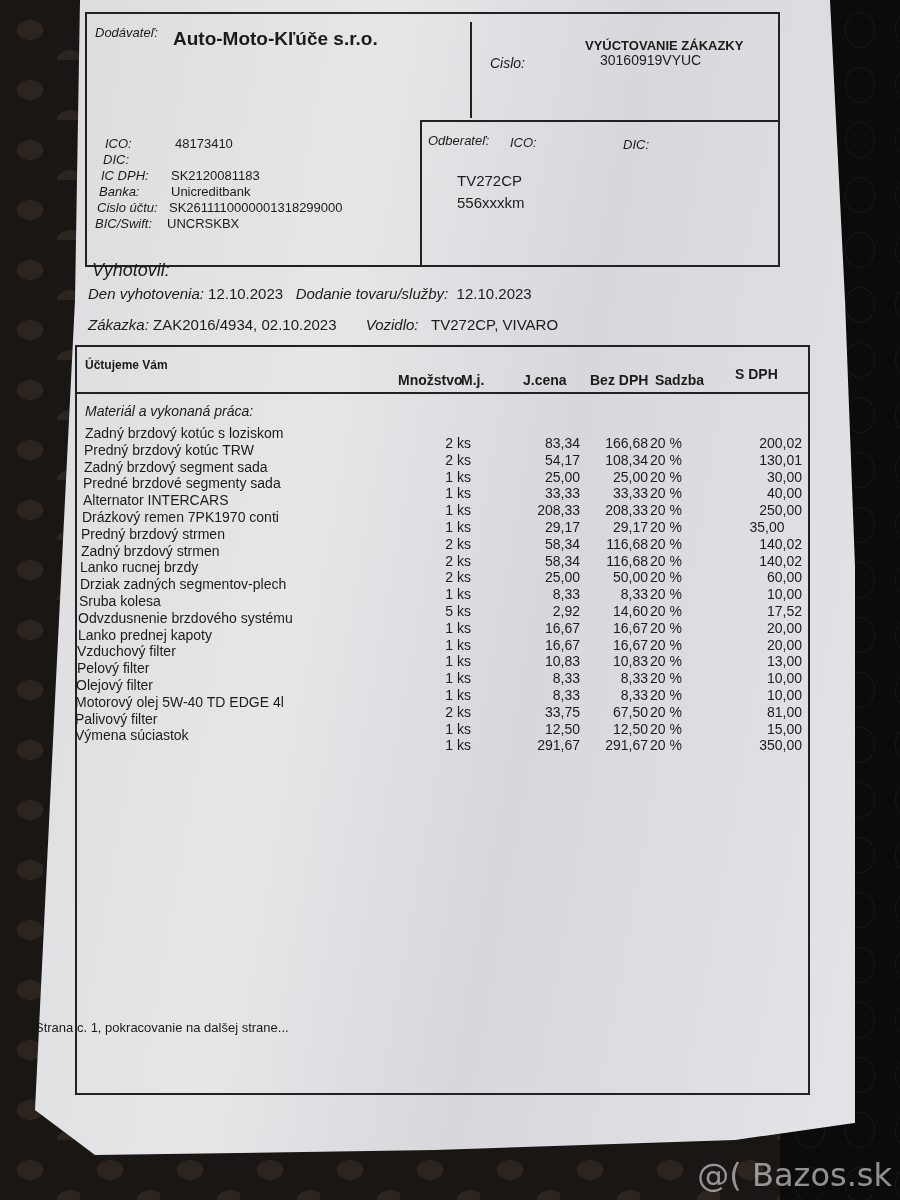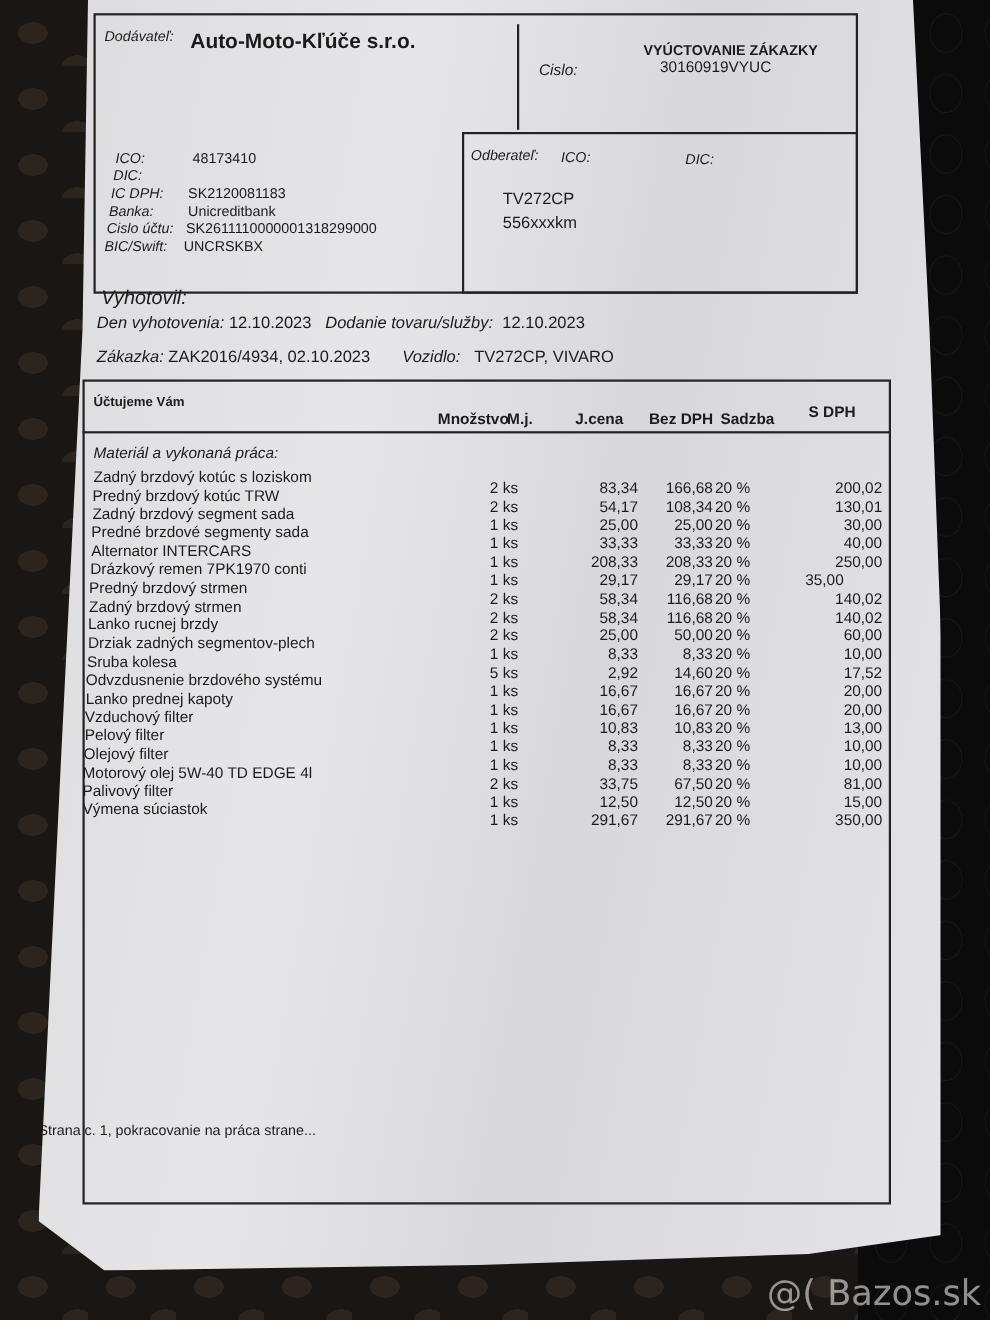--- a/index.html
+++ b/index.html
@@ -163,21 +163,21 @@
         <span style="left: 615px; top: 10px;">20 %</span>
         <span style="left: 697px; width: 70px; text-align: right; top: 10px;">250,00</span>
       </div>
       <div class="row" style="top: 84px;">
         <span style="left: 47px;">Drázkový remen 7PK1970 conti</span>
         <span style="left: 408px; width: 10px; text-align: right; top: 10px;">1</span>
         <span style="left: 422px; top: 10px;">ks</span>
         <span style="left: 487px; width: 58px; text-align: right; top: 10px;">29,17</span>
         <span style="left: 555px; width: 58px; text-align: right; top: 10px;">29,17</span>
         <span style="left: 615px; top: 10px;">20 %</span>
-        <span style="left: 697px; width: 70px; text-align: left; top: 10px;">35,00</span>
+        <span style="left: 697px; width: 70px; text-align: center; top: 10px;">35,00</span>
       </div>
       <div class="row" style="top: 100.8px;">
         <span style="left: 46px;">Predný brzdový strmen</span>
         <span style="left: 408px; width: 10px; text-align: right; top: 10px;">2</span>
         <span style="left: 422px; top: 10px;">ks</span>
         <span style="left: 487px; width: 58px; text-align: right; top: 10px;">58,34</span>
         <span style="left: 555px; width: 58px; text-align: right; top: 10px;">116,68</span>
         <span style="left: 615px; top: 10px;">20 %</span>
         <span style="left: 697px; width: 70px; text-align: right; top: 10px;">140,02</span>
       </div>
@@ -284,16 +284,16 @@
         <span style="left: 40px;">Výmena súciastok</span>
         <span style="left: 408px; width: 10px; text-align: right; top: 10px;">1</span>
         <span style="left: 422px; top: 10px;">ks</span>
         <span style="left: 487px; width: 58px; text-align: right; top: 10px;">291,67</span>
         <span style="left: 555px; width: 58px; text-align: right; top: 10px;">291,67</span>
         <span style="left: 615px; top: 10px;">20 %</span>
         <span style="left: 697px; width: 70px; text-align: right; top: 10px;">350,00</span>
       </div>
     </div>
 
-  <span class="txt" style="left:0px; top:1020px; font-size:13px;">Strana c. 1, pokracovanie na práca strane...</span>
+  <span class="txt" style="left:0px; top:1020px; font-size:13px;">Strana c. 1, pokracovanie na dalšej strane...</span>
 </div>
 
 <span class="watermark">@( Bazos.sk</span>
 
 </body></html>

